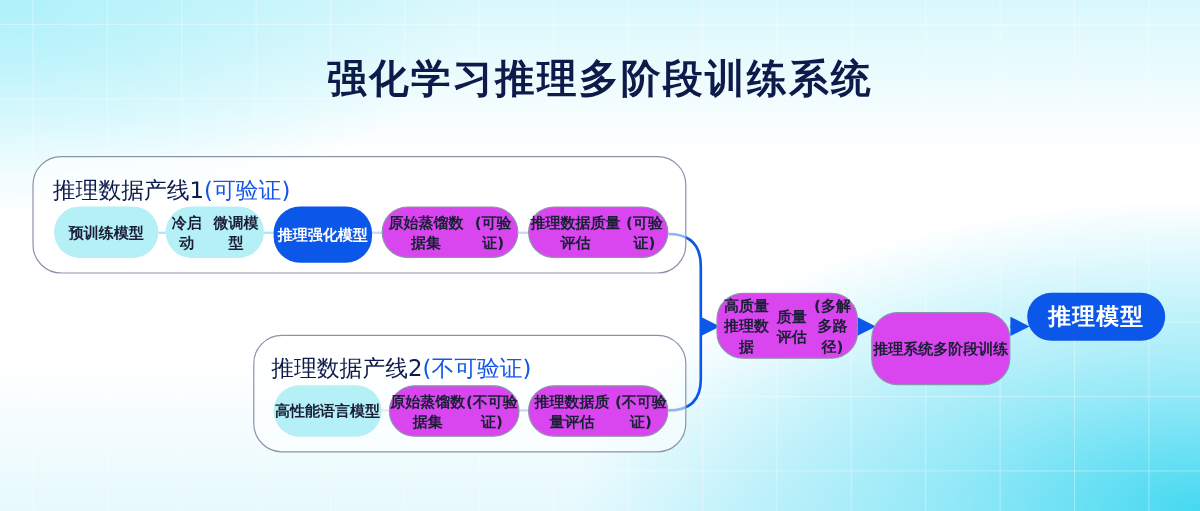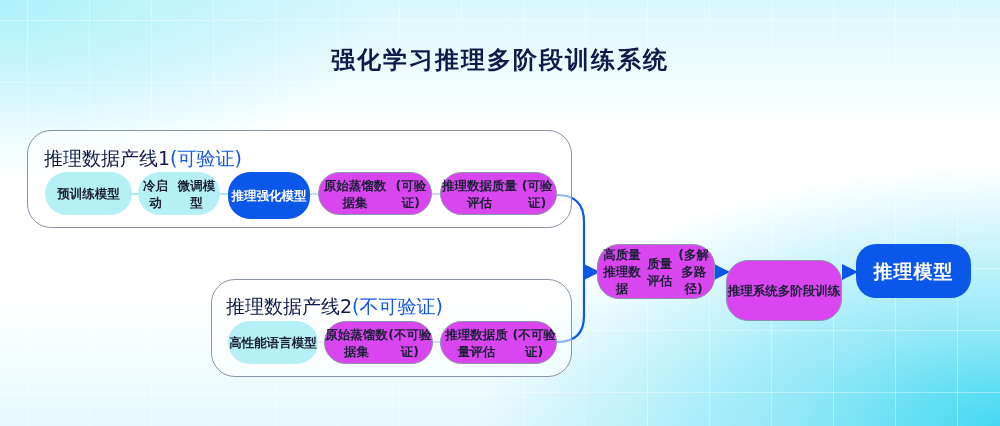--- a/index.html
+++ b/index.html
@@ -13,21 +13,21 @@
   }
   .grid {
     position:absolute; inset:0; pointer-events:none;
     background-image:
       linear-gradient(to right, rgba(255,255,255,0.35) 1px, transparent 1px),
       linear-gradient(to bottom, rgba(255,255,255,0.35) 1px, transparent 1px);
     background-size:62px 62px; background-position:27px 20px;
   }
   .title {
     position:absolute; left:0; width:1000px; top:44px; text-align:center;
-    font-size:24px; font-weight:bold; color:#0e1a4a; letter-spacing:2px;
+    font-size:33px; font-weight:bold; color:#0e1a4a; letter-spacing:2px;
   }
   .panel {
     position:absolute; border:1.5px solid #8b93a8; border-radius:24px;
     background:rgba(255,255,255,0.55);
   }
   .panel-title { position:absolute; font-size:19px; font-weight:normal; color:#0e1a4a; white-space:nowrap; }
   .panel-title .hl { color:#1456e8; }
   .node {
     position:absolute; display:flex; align-items:center; justify-content:center;
     flex-direction:row; text-align:center; box-sizing:border-box;
@@ -115,15 +115,15 @@
 
 <div class="node outline" style="left:597px; top:244px; width:118px; height:55px;">
   <span>高质量推理数据</span>
   <span>质量评估</span>
   <span>(多解多路径)</span>
 </div>
 <div class="node outline" style="left:726px; top:260px; width:116px; height:61px;">
   <span>推理系统</span>
   <span>多阶段训练</span>
 </div>
-<div class="node final" style="left:856px; top:244px; width:115px; height:54px;">
+<div class="node final" style="left:856px; top:244px; width:115px; height:40px;">
   <span>推理模型</span>
 </div>
 
 </body></html>

